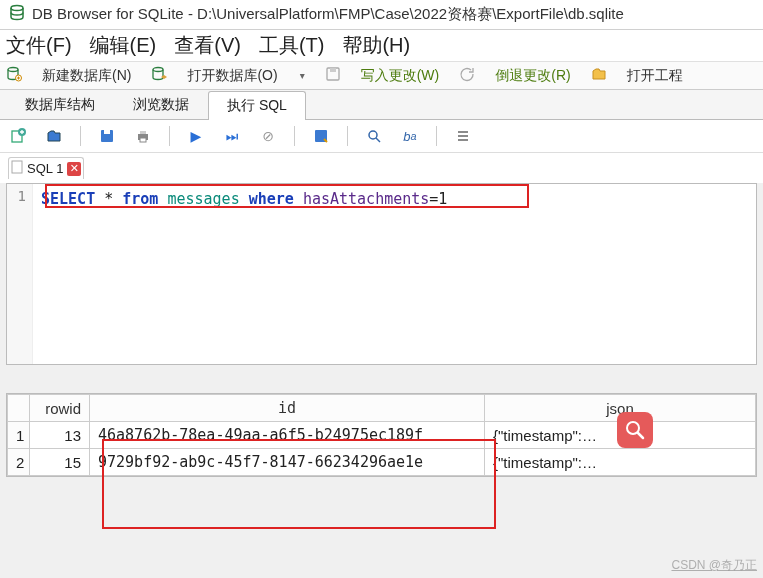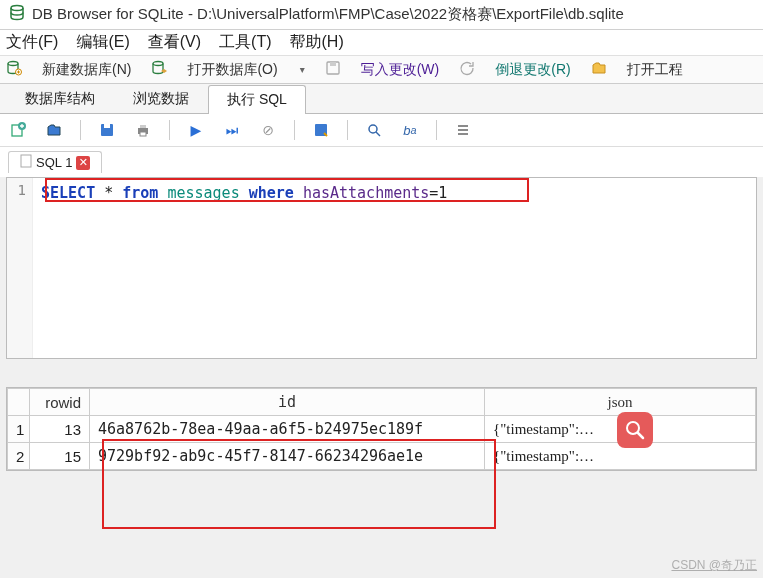--- a/index.html
+++ b/index.html
@@ -1,51 +1,51 @@
 <!DOCTYPE html>
 <html><head>
 <meta charset="utf-8">
 <style>
   * { box-sizing: border-box; }
   body { margin: 0; font-family: "Microsoft YaHei", Arial, sans-serif; font-size: 13px; background: #f0f0f0; color: #222; width: 763px; height: 578px; overflow: hidden; position: relative; }
   .titlebar { background: #fff; border-bottom: 1px solid #d0d0d0; padding: 4px 8px; display: flex; align-items: center; gap: 6px; }
   .titlebar .db-icon { color: #2b7e3f; }
   .titlebar .title { font-size: 15px; color: #333; }
-  .menubar { background: #fff; border-bottom: 1px solid #e0e0e0; padding: 2px 6px; display: flex; gap: 18px; font-size: 16px; }
+  .menubar { background: #fff; border-bottom: 1px solid #e0e0e0; padding: 2px 6px; display: flex; gap: 18px; font-size: 20px; }
   .menubar span { cursor: default; }
   .toolbar1 { background: #fafafa; border-bottom: 1px solid #ccc; padding: 4px 6px; display: flex; gap: 20px; align-items: center; font-size: 14px; }
   .toolbar1 .tb-item { display: flex; align-items: center; gap: 20px; cursor: pointer; color: #333; }
   .toolbar1 .tri::after { content: "▾"; font-size: 10px; color: #666; margin-left: 2px; }
   .tabs { display: flex; background: #f5f5f5; border-bottom: 1px solid #bbb; padding-left: 6px; }
   .tab { padding: 5px 18px; border: 1px solid transparent; border-bottom: none; cursor: pointer; font-size: 14px; }
   .tab.active { background: #fff; border-color: #bbb; border-top-left-radius: 3px; border-top-right-radius: 3px; position: relative; top: 1px; }
   .sql-toolbar { background: #fff; border-bottom: 1px solid #ddd; padding: 6px 8px; display: flex; gap: 16px; align-items: center; }
   .sql-toolbar .ico { width: 20px; height: 20px; display: inline-flex; align-items: center; justify-content: center; font-size: 14px; cursor: pointer; }
   .sql-toolbar .sep { width: 1px; height: 20px; background: #ccc; }
   .sql-tabs { display: flex; align-items: center; gap: 4px; padding: 4px 8px; background: #fff; }
-  .sql-tab { display: flex; align-items: center; gap: 4px; padding: 2px 11px; border: 1px solid #ccc; border-bottom: none; border-top-left-radius: 3px; border-top-right-radius: 3px; background: #fff; font-size: 13px; justify-content: center; }
+  .sql-tab { display: flex; align-items: center; gap: 4px; padding: 2px 2px; border: 1px solid #ccc; border-bottom: none; border-top-left-radius: 3px; border-top-right-radius: 3px; background: #fff; font-size: 13px; justify-content: center; }
   .sql-tab .close { color: #fff; background: #d44; border-radius: 2px; width: 14px; height: 14px; display: inline-flex; align-items: center; justify-content: center; font-size: 11px; cursor: pointer; }
   .editor-wrap { border: 1px solid #bbb; margin: 0 6px; background: #fff; }
   .editor { display: flex; position: relative; }
   .gutter { width: 26px; background: #f7f7f7; border-right: 1px solid #eee; color: #888; text-align: right; padding: 4px 6px 0 0; font-family: Consolas, monospace; font-size: 14px; }
   .code-area { flex: 1; padding: 6px 8px; font-family: Consolas, monospace; font-size: 15px; height: 180px; white-space: pre; }
   .highlight-box { position: absolute; border: 2px solid #d22; left: 38px; top: 0px; width: 484px; height: 24px; pointer-events: none; }
   .kw-blue { color: #1a3fb8; font-weight: bold; }
   .kw-teal { color: #0a8a7a; }
   .kw-purple { color: #5a2a8a; }
   .splitter { height: 28px; }
   .magnifier-wrap { position: absolute; right: 110px; top: 412px; background: #e55a5a; width: 36px; height: 36px; border-radius: 8px; display: flex; align-items: center; justify-content: center; }
   .results { margin: 0 6px; border: 1px solid #bbb; background: #fff; }
   .results table { width: 100%; border-collapse: collapse; table-layout: fixed; }
   .results th, .results td { border: 1px solid #ccc; padding: 4px 8px; font-size: 15px; text-align: left; white-space: nowrap; overflow: hidden; }
   .results th { background: #fcfcfc; font-weight: normal; text-align: center; color: #333; }
   .results .rownum { width: 22px; text-align: center; background: #fcfcfc; }
   .results .rowid-col { width: 60px; text-align: right; }
   .results .id-col { width: 395px; font-family: Consolas, monospace; }
-  .results .json-col { font-family: Liberation Serif, serif; }
+  .results .json-col { font-family: Liberation Sans, sans-serif; }
   .id-highlight { position: absolute; border: 2px solid #d22; left: 102px; top: 439px; width: 394px; height: 90px; pointer-events: none; }
   .watermark { position: absolute; right: 6px; bottom: 4px; color: rgba(120,120,120,0.55); font-size: 12px; text-decoration: underline; }
 </style>
 </head>
 <body>
 
 <div class="titlebar">
   <span class="db-icon">
     <svg width="18" height="18" viewBox="0 0 18 18">
         <ellipse cx="9" cy="4" rx="6" ry="2.5" fill="none" stroke="#2b7e3f" stroke-width="1.5"></ellipse>
@@ -79,30 +79,30 @@
   <span class="tb-item tri">
     <span>
       <svg width="16" height="16" viewBox="0 0 16 16">
           <ellipse cx="7" cy="3.5" rx="5" ry="2" fill="none" stroke="#2b7e3f" stroke-width="1.3"></ellipse>
           <path d="M2 3.5v8c0 1.1 2.2 2 5 2s5-.9 5-2v-8" fill="none" stroke="#2b7e3f" stroke-width="1.3"></path>
           <path d="M10 11l3-2 3 2-3 2z" fill="#dca23c"></path>
         </svg>
     </span>
     <span>打开数据库(O)</span>
   </span>
-  <span class="tb-item" style="color:#4c1d95">
+  <span class="tb-item" style="color:#4d7c0f">
     <span>
       <svg width="16" height="16" viewBox="0 0 16 16">
           <rect x="2" y="2" width="12" height="12" rx="1" fill="none" stroke="#aaa" stroke-width="1.3"></rect>
           <rect x="5" y="2" width="6" height="4" fill="#ccc"></rect>
         </svg>
     </span>
     <span>写入更改(W)</span>
   </span>
-  <span class="tb-item" style="color:#0f766e">
+  <span class="tb-item" style="color:#4d7c0f">
     <span>
       <svg width="16" height="16" viewBox="0 0 16 16">
           <path d="M12 4a6 6 0 1 0 2 4" fill="none" stroke="#aaa" stroke-width="1.3"></path>
           <path d="M14 2v4h-4" fill="none" stroke="#aaa" stroke-width="1.3"></path>
         </svg>
     </span>
     <span>倒退更改(R)</span>
   </span>
   <span class="tb-item">
     <span>

